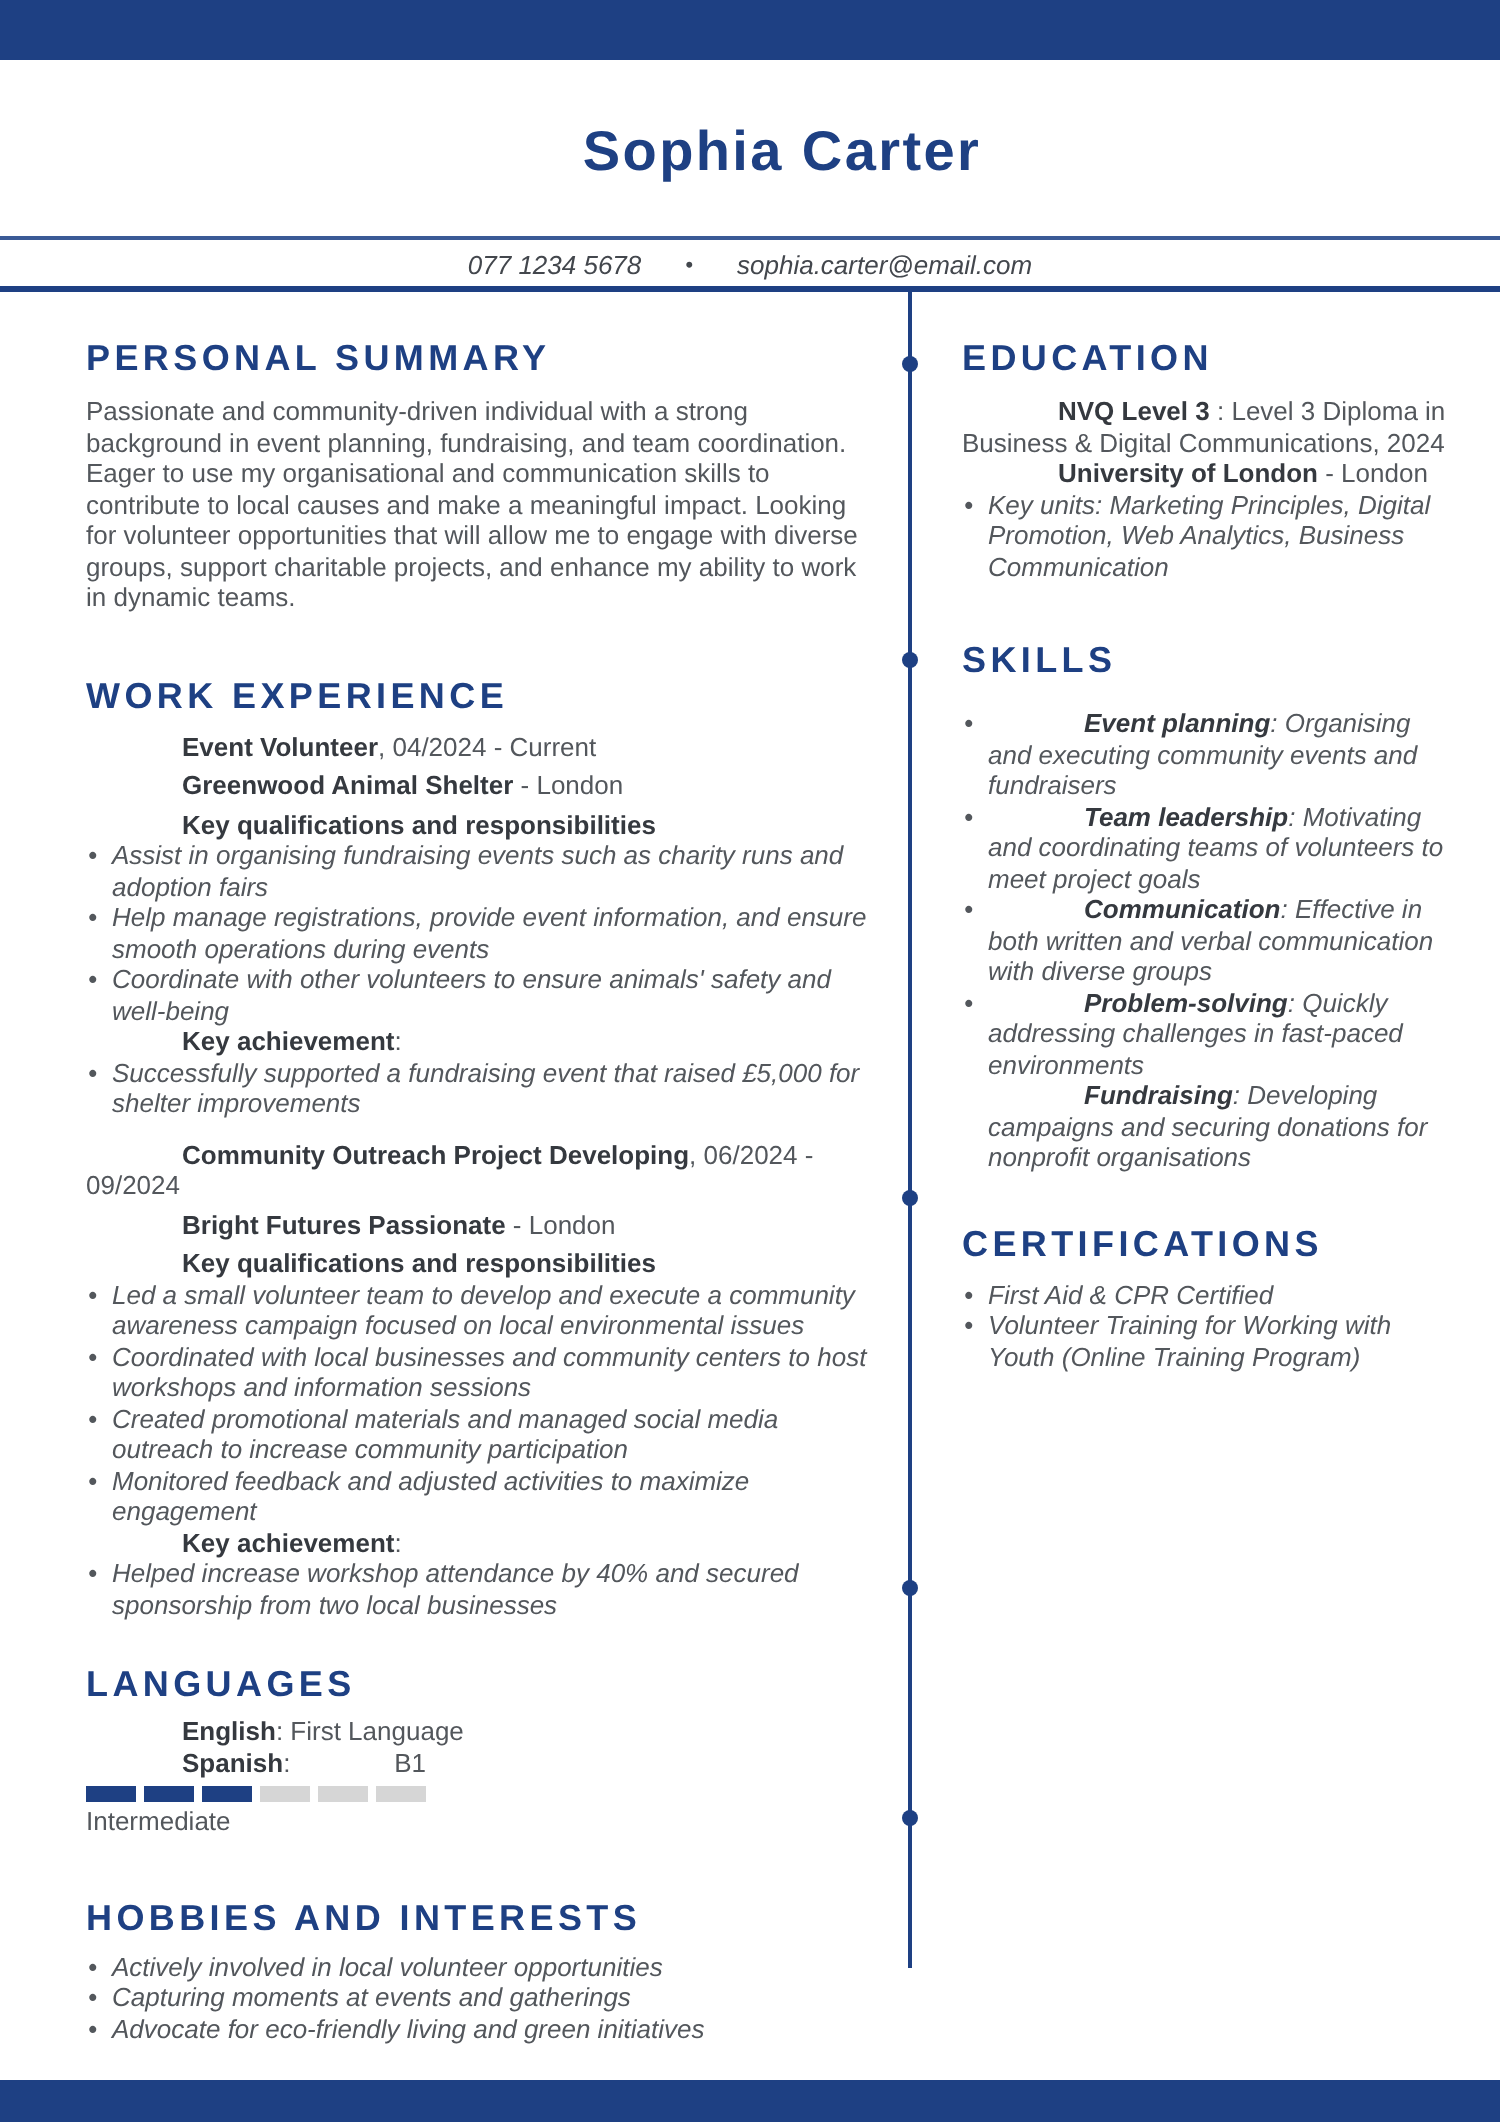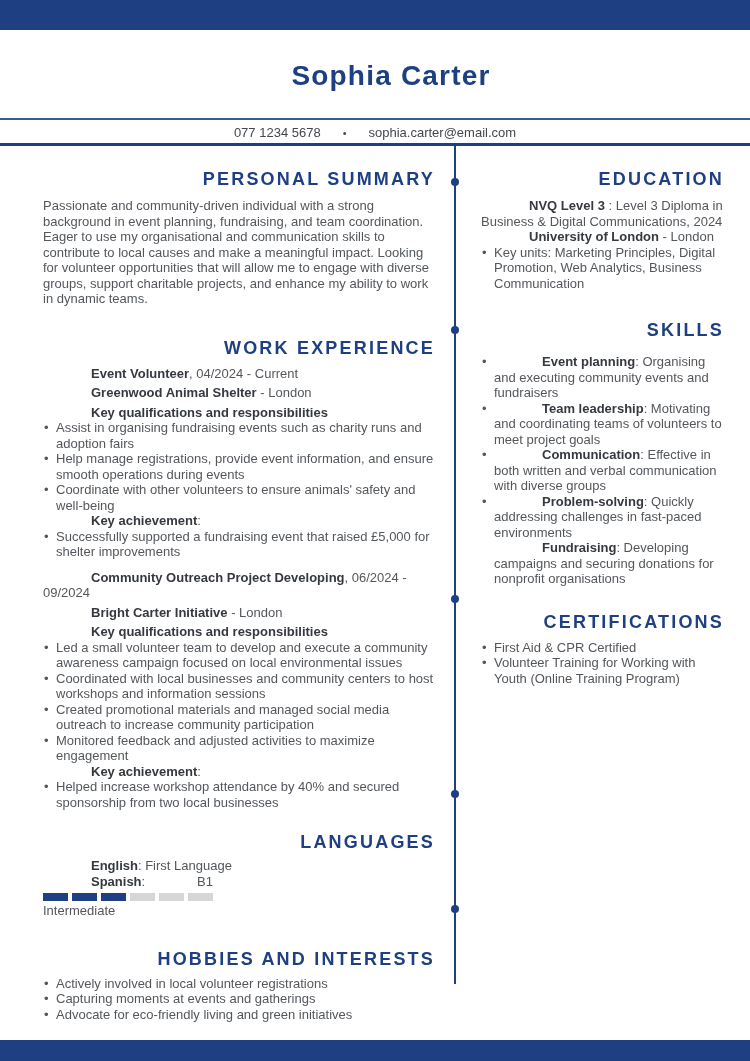--- a/index.html
+++ b/index.html
@@ -9,38 +9,38 @@
           font-family:"Liberation Sans", sans-serif; color:var(--body); }
 
   .topbar    { position:absolute; top:0; left:0; width:100%; height:30px; background:var(--primary); }
   .bottombar { position:absolute; bottom:0; left:0; width:100%; height:21px; background:var(--primary); }
 
   .name { position:absolute; top:60px; left:16px; width:100%; margin:0; text-align:center;
           font-size:28px; font-weight:700; letter-spacing:1.2px; color:var(--primary); }
 
   .rule-top    { position:absolute; top:118px; left:0; width:100%; height:2px; background:#3a5a96; }
   .contact     { position:absolute; top:125px; left:0; width:100%; display:flex; justify-content:center;
-                 align-items:center; gap:22px; font-size:13px; color:#43474d; }
+                 align-items:center; gap:22px; font-size:13px; color:#43474d;font-style:italic; }
   .contact .sep{ font-size:11px; color:#43474d; }
   .rule-bottom { position:absolute; top:143px; left:0; width:100%; height:2.5px; background:var(--primary); }
 
   .divider { position:absolute; left:454px; top:146px; width:2px; height:838px; background:var(--primary); }
   .dot     { position:absolute; left:-3px; width:8px; height:8px; border-radius:50%; background:var(--primary); }
 
   .col-left  { position:absolute; left:43px;  top:147px; width:392px; }
   .col-right { position:absolute; left:481px; top:147px; width:243px; }
 
   h2.section { margin:0; font-size:18px; line-height:21px; font-weight:700;
-               letter-spacing:2.2px; color:var(--primary);text-align:right; }
+               letter-spacing:2.2px; color:var(--primary); }
 
   p, li { font-size:13px; line-height:15.5px; margin:0; }
   b { color:var(--bold); font-weight:700;padding-left:48px; }
 
   ul.blist { margin:0; padding:0; list-style:none; }
-  ul.blist li { position:relative; padding-left:13px; }
+  ul.blist li { position:relative; padding-left:13px;font-style:italic; }
   ul.blist li .blt, .skill .blt { position:absolute; left:1px; top:0; }
   ul.blist li .blt::before, .skill .blt::before { content:"\2022"; color:var(--body); }
 
   .lang-row { display:flex; justify-content:space-between; width:170px; }
   .lang-bar { display:flex; gap:4px; margin-top:4px; width:170px; }
   .lang-bar .seg { display:block; width:25px; height:8px; background:var(--bar-empty); }
   .lang-bar .seg.fill { background:var(--primary); }
 </style>
 </head>
 <body>
@@ -84,21 +84,21 @@
           <li><span class="blt"></span><span>Coordinate with other volunteers to ensure animals' safety and well-being</span></li>
       </ul>
       <p><b>Key achievement</b><span>:</span></p>
       <ul class="blist">
         <li><span class="blt"></span><span>Successfully supported a fundraising event that raised £5,000 for shelter improvements</span></li>
       </ul>
     </div>
 
     <div>
       <p style="margin-top:10px"><b>Community Outreach Project Developing</b><span>, 06/2024 - 09/2024</span></p>
-      <p style="margin-top:4px"><b>Bright Carter Initiative</b><span> - London</span></p>
+      <p style="margin-top:4px"><b>Bright Futures Passionate</b><span> - London</span></p>
       <p style="margin-top:4px"><b>Key qualifications and responsibilities</b></p>
       <ul class="blist">
         <li><span class="blt"></span><span>Led a small volunteer team to develop and execute a community awareness campaign focused on local environmental issues</span></li>
           <li><span class="blt"></span><span>Coordinated with local businesses and community centers to host workshops and information sessions</span></li>
           <li><span class="blt"></span><span>Created promotional materials and managed social media outreach to increase community participation</span></li>
           <li><span class="blt"></span><span>Monitored feedback and adjusted activities to maximize engagement</span></li>
       </ul>
       <p><b>Key achievement</b><span>:</span></p>
       <ul class="blist">
         <li><span class="blt"></span><span>Helped increase workshop attendance by 40% and secured sponsorship from two local businesses</span></li>
@@ -116,21 +116,21 @@
         <span class="seg fill"></span>
         <span class="seg fill"></span>
         <span class="seg"></span>
         <span class="seg"></span>
         <span class="seg"></span>
       </div>
     <p style="margin-top:2px">Intermediate</p>
 
     <h2 class="section" style="margin-top:30px">HOBBIES AND INTERESTS</h2>
     <ul class="blist" style="margin-top:6px">
-      <li><span class="blt"></span><span>Actively involved in local volunteer registrations</span></li>
+      <li><span class="blt"></span><span>Actively involved in local volunteer opportunities</span></li>
         <li><span class="blt"></span><span>Capturing moments at events and gatherings</span></li>
         <li><span class="blt"></span><span>Advocate for eco-friendly living and green initiatives</span></li>
     </ul>
 
   </section>
 
   <section class="col-right">
 
     <h2 class="section" style="margin-top:22px">EDUCATION</h2>
     <p style="margin-top:8px"><b>NVQ Level 3</b><span> : Level 3 Diploma in Business &amp; Digital Communications, 2024</span></p>

